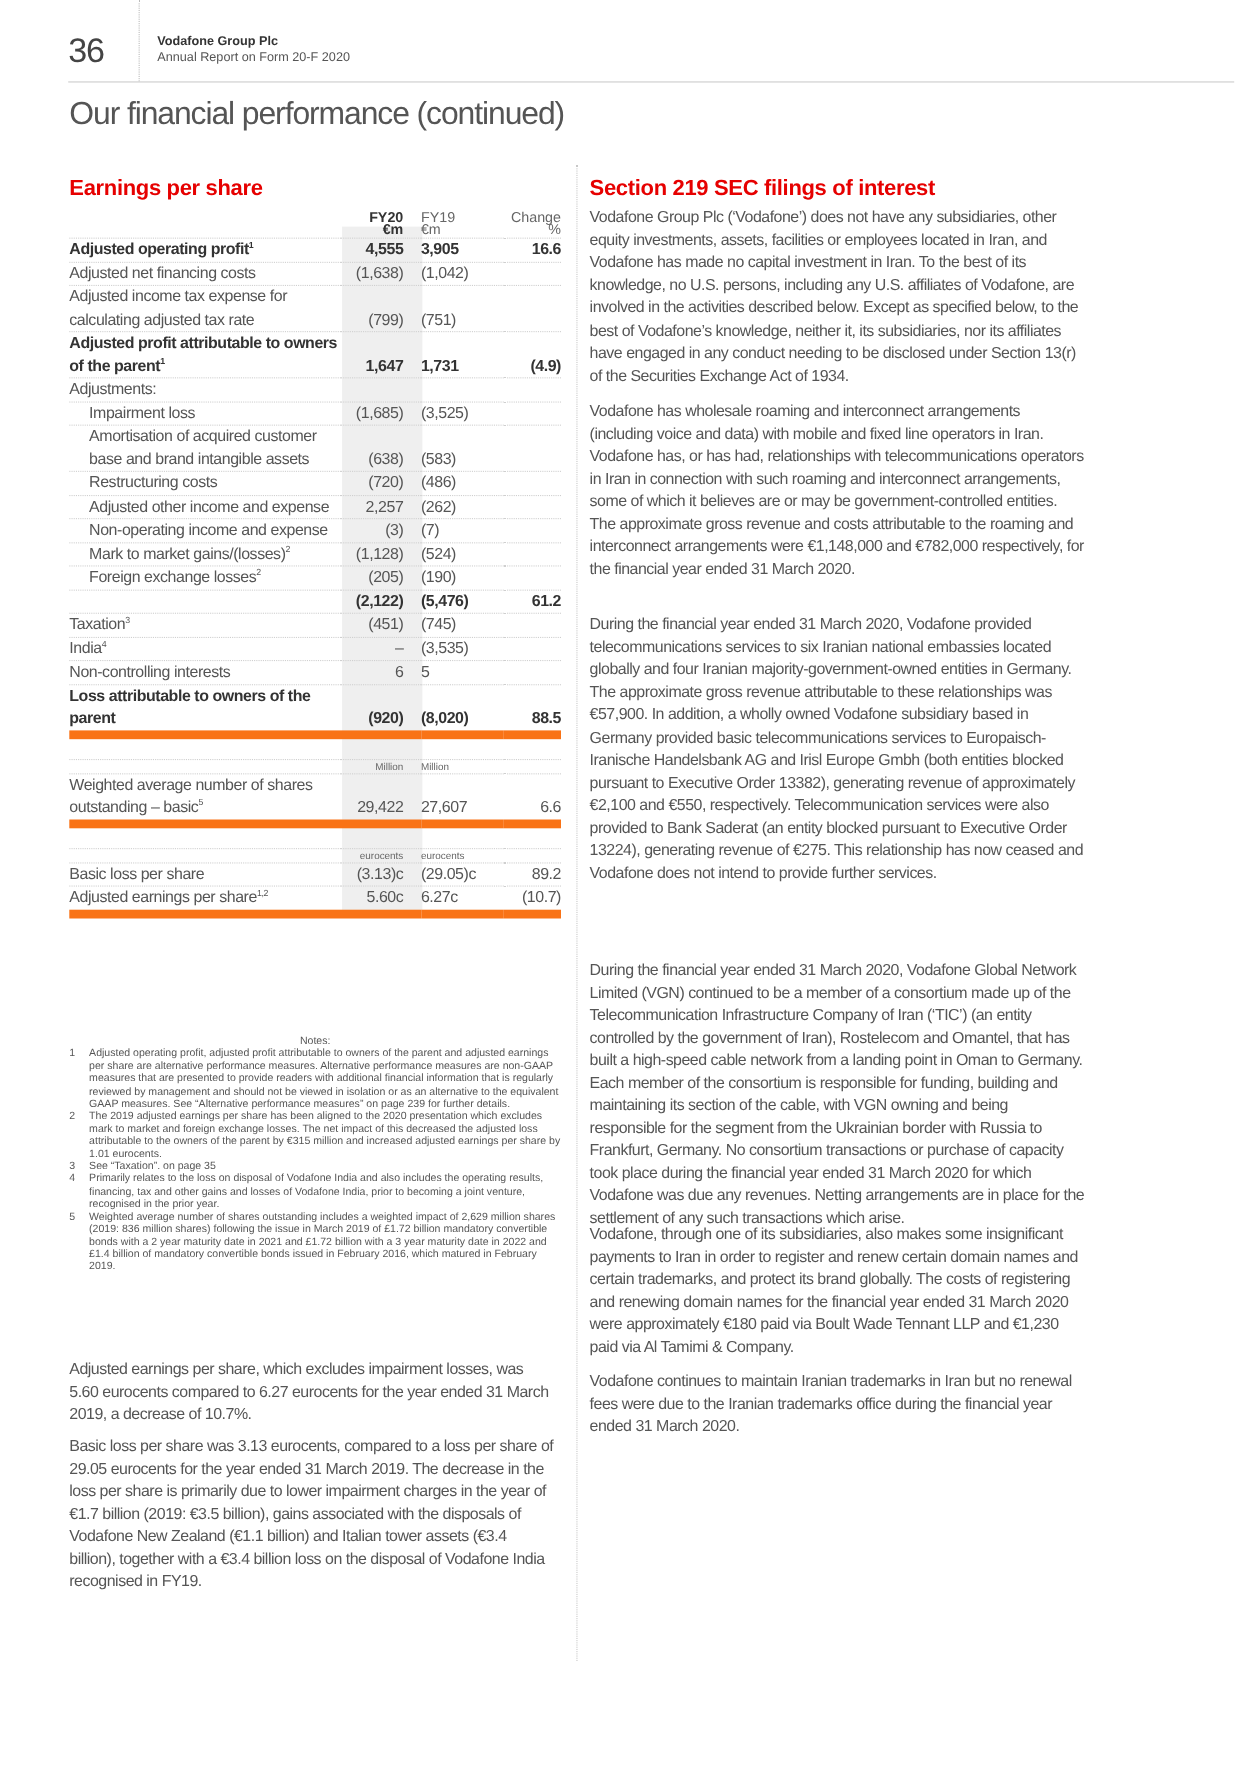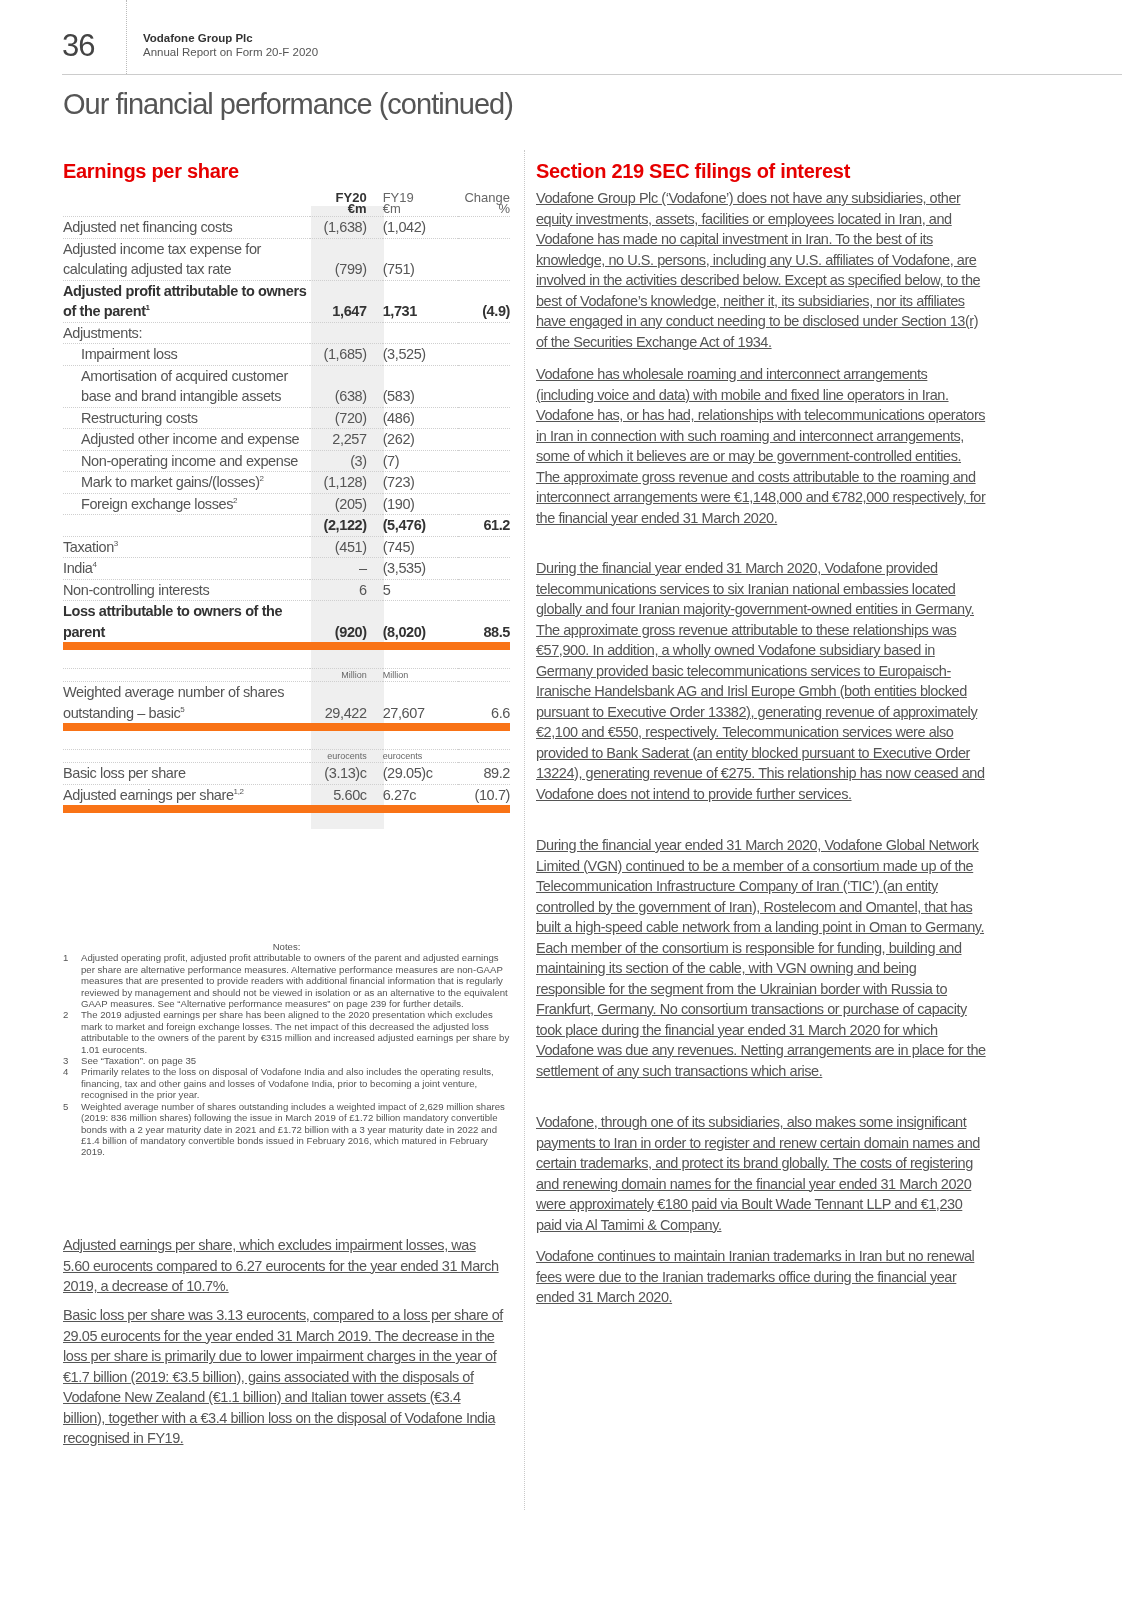--- a/index.html
+++ b/index.html
@@ -42,28 +42,28 @@
   sup { font-size:8px; vertical-align:super; line-height:0; }
 
   
   #notes { left:63px; top:941px; width:447px; font-size:9.6px; line-height:11.4px; color:#555; }
   #notes .nt { margin:0;text-align:center; }
   #notes .item { display:flex; }
   #notes .num { width:18px; flex:none; }
   #notes .txt { flex:1; }
 
   
-  .para { position:absolute; font-size:14.5px; line-height:20.5px; color:#555; letter-spacing:-0.45px; margin:0;text-decoration:underline; }
+  .para { position:absolute; font-size:14.5px; line-height:20.5px; color:#555; letter-spacing:-0.45px; margin:0; }
   #left-p1 { left:63px; top:1235px; width:440px; }
   #left-p2 { left:63px; top:1305px; width:440px; }
   .rp { left:536px; width:450px; }
   #r-p1 { top:188px; }
   #r-p2 { top:364px; }
   #r-p3 { top:558px; }
-  #r-p4 { top:835px; }
+  #r-p4 { top:872px; }
   #r-p5 { top:1112px; }
   #r-p6 { top:1246px; }
 </style>
 </head>
 <body>
 
 <div class="abs" id="page-num">36</div>
 <div class="abs" id="hdr-vline"></div>
 <div class="abs" id="hdr-company">Vodafone Group Plc</div>
 <div class="abs" id="hdr-sub">Annual Report on Form 20-F 2020</div>
@@ -77,20 +77,26 @@
 <div class="abs" id="eps-wrap">
   <div class="shade" id="shade" style="top: 17px; height: 623px; left: 248px; width: 73px;"></div>
   <table class="eps" id="eps-table">
     <tbody id="eps-body">
       <tr class="hdr">
         <td class="lab"></td>
         <td class="c1"><span>FY20</span><br><span>€m</span></td>
         <td class="c2"><span>FY19</span><br><span>€m</span></td>
         <td class="c3"><span>Change</span><br><span>%</span></td>
       </tr>
+    <tr class="bold">
+          <td class="lab"><span>Adjusted operating profit</span><sup>1</sup></td>
+          <td class="c1">4,555</td>
+          <td class="c2">3,905</td>
+          <td class="c3">16.6</td>
+        </tr>
         <tr>
           <td class="lab"><span>Adjusted net financing costs</span></td>
           <td class="c1">(1,638)</td>
           <td class="c2">(1,042)</td>
           <td class="c3"></td>
         </tr>
         <tr>
           <td class="lab"><span>Adjusted income tax expense for calculating adjusted tax rate</span></td>
           <td class="c1">(799)</td>
           <td class="c2">(751)</td>
@@ -134,21 +140,21 @@
         </tr>
         <tr>
           <td class="lab ind"><span>Non-operating income and expense</span></td>
           <td class="c1">(3)</td>
           <td class="c2">(7)</td>
           <td class="c3"></td>
         </tr>
         <tr>
           <td class="lab ind"><span>Mark to market gains/(losses)</span><sup>2</sup></td>
           <td class="c1">(1,128)</td>
-          <td class="c2">(723)</td>
+          <td class="c2">(524)</td>
           <td class="c3"></td>
         </tr>
         <tr>
           <td class="lab ind"><span>Foreign exchange losses</span><sup>2</sup></td>
           <td class="c1">(205)</td>
           <td class="c2">(190)</td>
           <td class="c3"></td>
         </tr>
         <tr class="bold">
           <td class="lab"><span></span></td>

